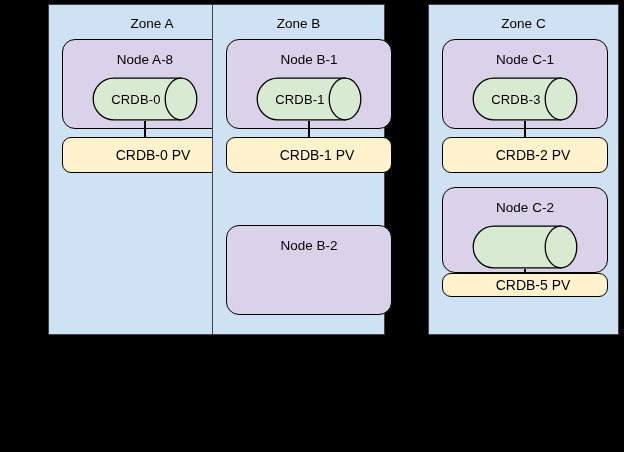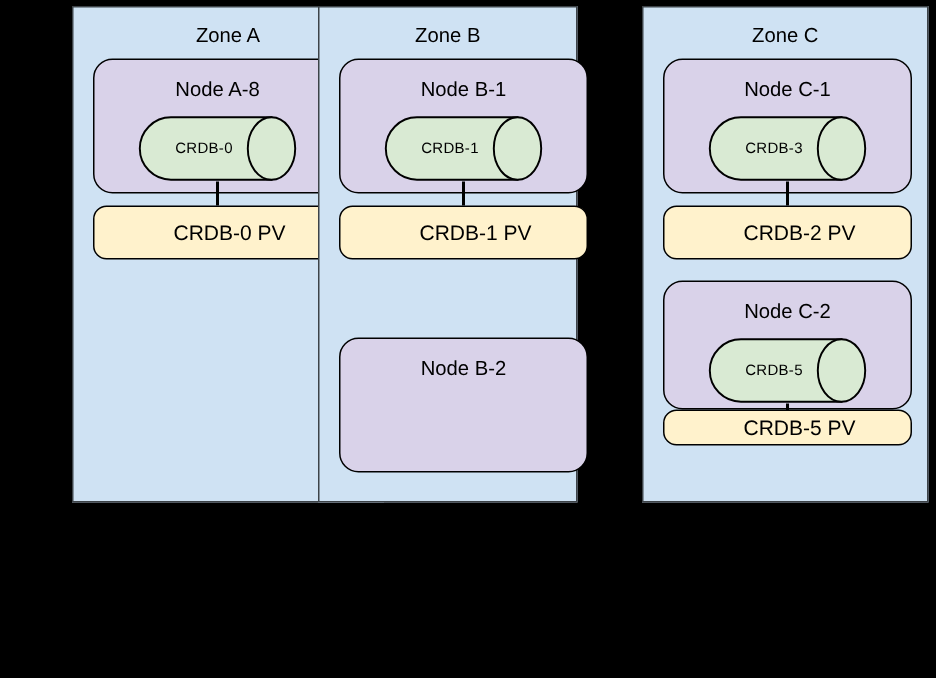--- a/index.html
+++ b/index.html
@@ -56,21 +56,21 @@
   .cylinder{
     position:absolute;
     left:43px;width:106px;height:44px;
   }
   .cyl-1{top:72px;}
   .cylinder svg{position:absolute;left:0;top:0;display:block;}
   .db-label{
     position:absolute;
     left:2px;top:0;width:84px;height:100%;
     display:flex;align-items:center;justify-content:center;
-    font-size:10px;
+    font-size:13px;
     letter-spacing:0.2px;
   }
   .connector{
     position:absolute;
     left:95px;width:2px;height:16px;
     background:var(--shape_border);
   }
   .conn-1{top:116px;}
   .pv{
     position:absolute;
@@ -153,21 +153,20 @@
     </div>
 
     <div class="node node-c2">
       <div class="node-title">Node C-2</div>
     </div>
     <div class="cylinder cyl-c2">
       <svg width="106" height="44" viewBox="0 0 106 44">
         <path d="M 89 1.2 L 22 1.2 A 20.8 20.8 0 0 0 22 42.8 L 89 42.8 Z" fill="var(--db_fill)" stroke="var(--shape_border)" stroke-width="1.3"></path>
         <ellipse cx="89" cy="22" rx="15.8" ry="20.8" fill="var(--db_fill)" stroke="var(--shape_border)" stroke-width="1.3"></ellipse>
       </svg>
-      <div class="db-label">CRDB-5</div>
     </div>
     <div class="connector conn-c2"></div>
     <div class="pv pv-c2">
       <span>CRDB-5 PV</span>
     </div>
   </div>
 
 </div>
 
 </body></html>

